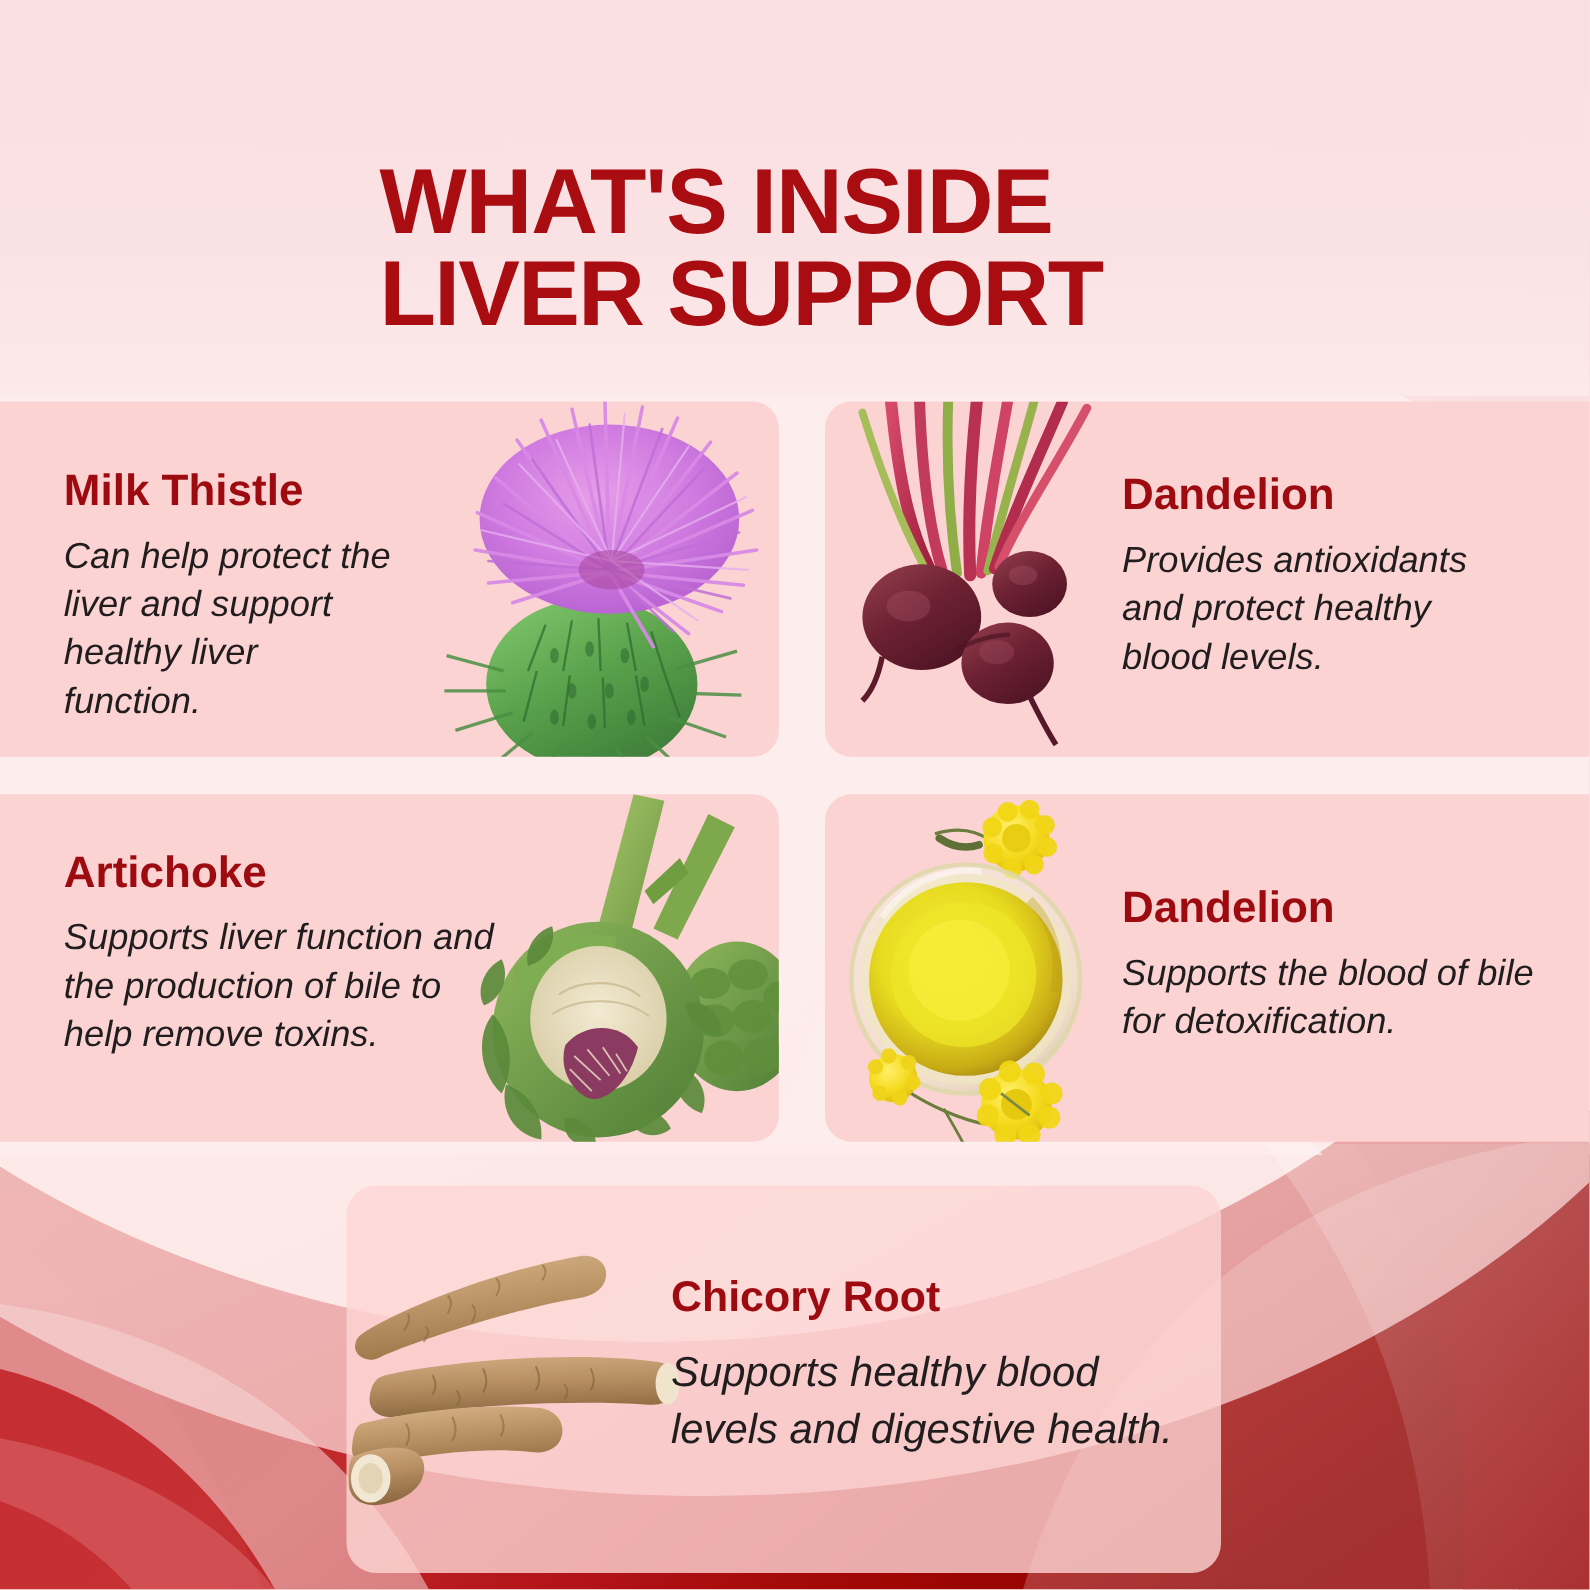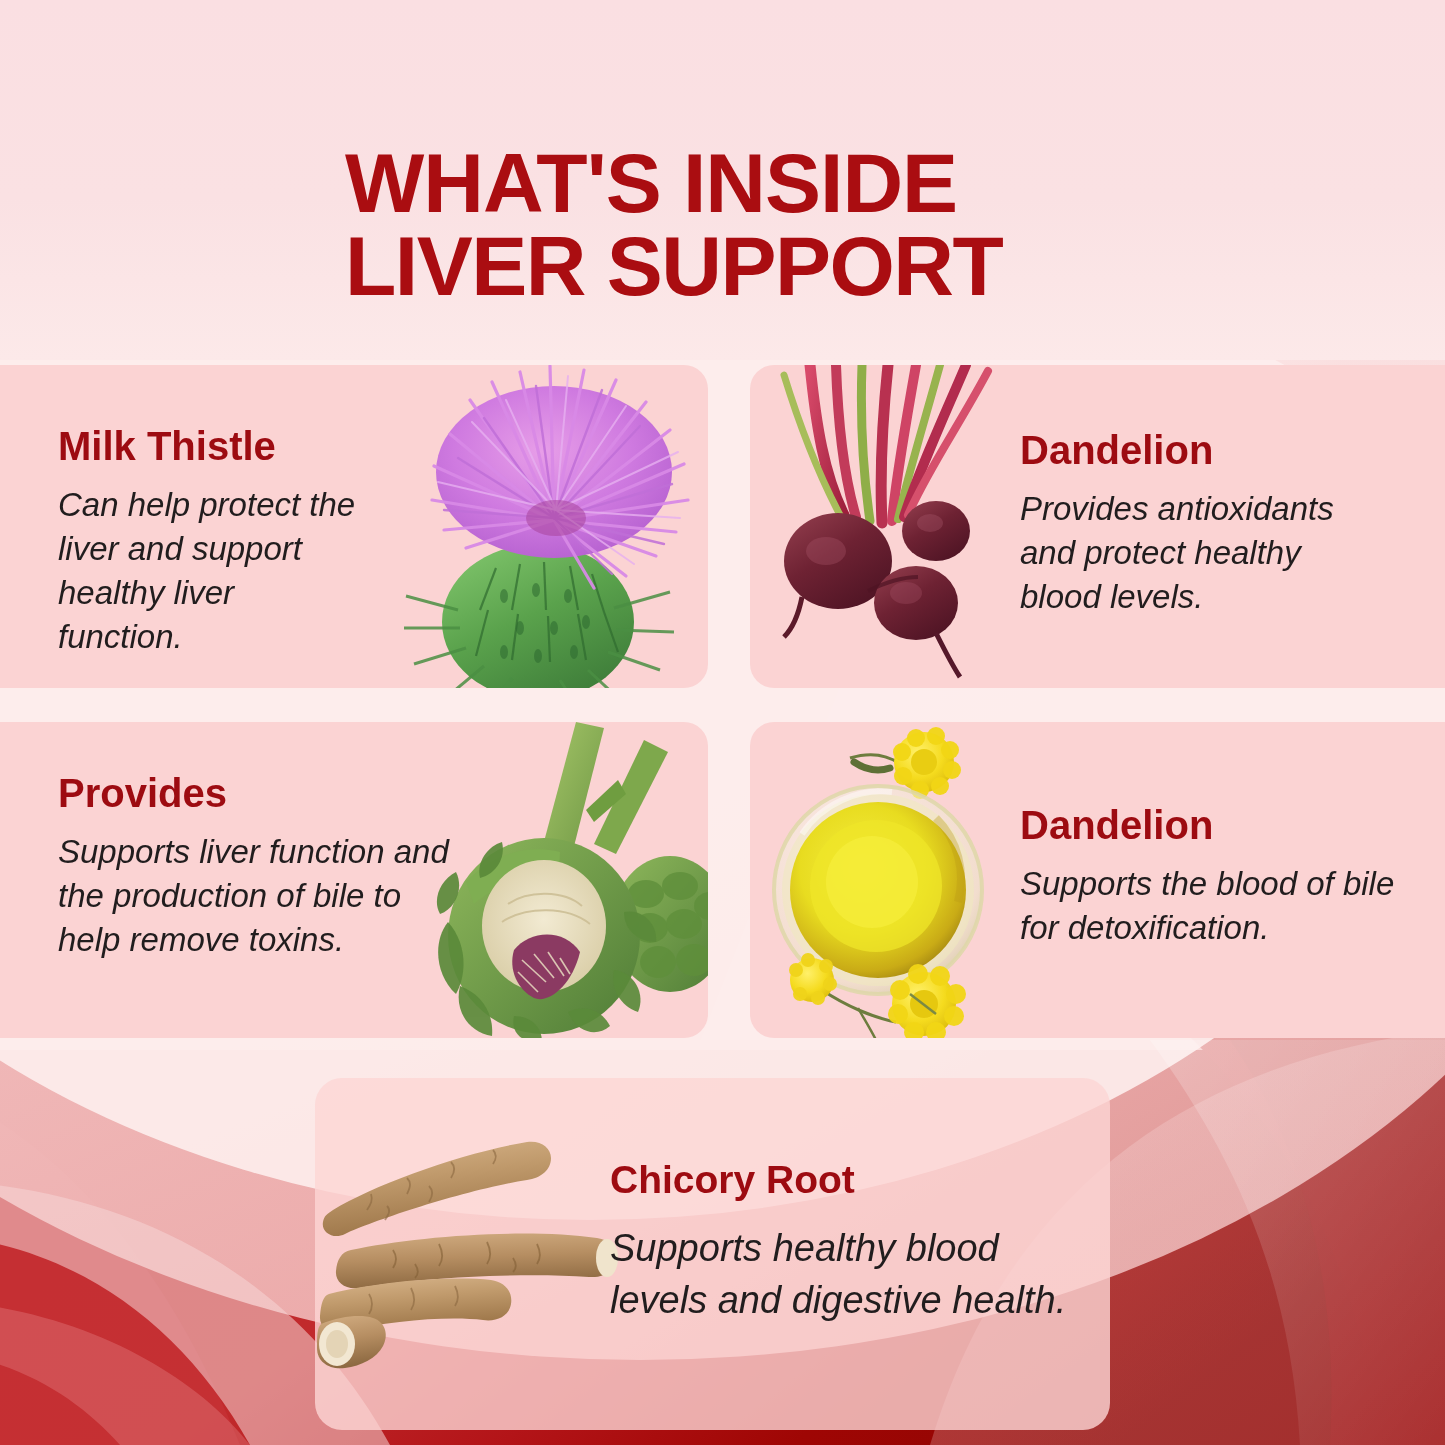--- a/index.html
+++ b/index.html
@@ -308,21 +308,21 @@
       <div class="txtblock">
         <p class="ing-name">Dandelion</p>
         <p class="ing-desc">Provides antioxidants and protect healthy blood levels.</p>
       </div>
     </div>
   </div>
 
   <div class="card c-arti">
     <div class="card-inner">
       <div class="txtblock">
-        <p class="ing-name">Provides</p>
+        <p class="ing-name">Artichoke</p>
         <p class="ing-desc">Supports liver function and the production of bile to help remove toxins.</p>
       </div>
       <div class="art">
         <svg viewBox="0 0 300 330" width="300" height="330">
           <defs>
             <linearGradient id="artStem" x1="0" y1="0" x2="1" y2="1">
               <stop offset="0%" stop-color="#a8c86a"></stop>
               <stop offset="100%" stop-color="#6b9442"></stop>
             </linearGradient>
             <radialGradient id="artCore" cx="0.5" cy="0.45" r="0.6">

